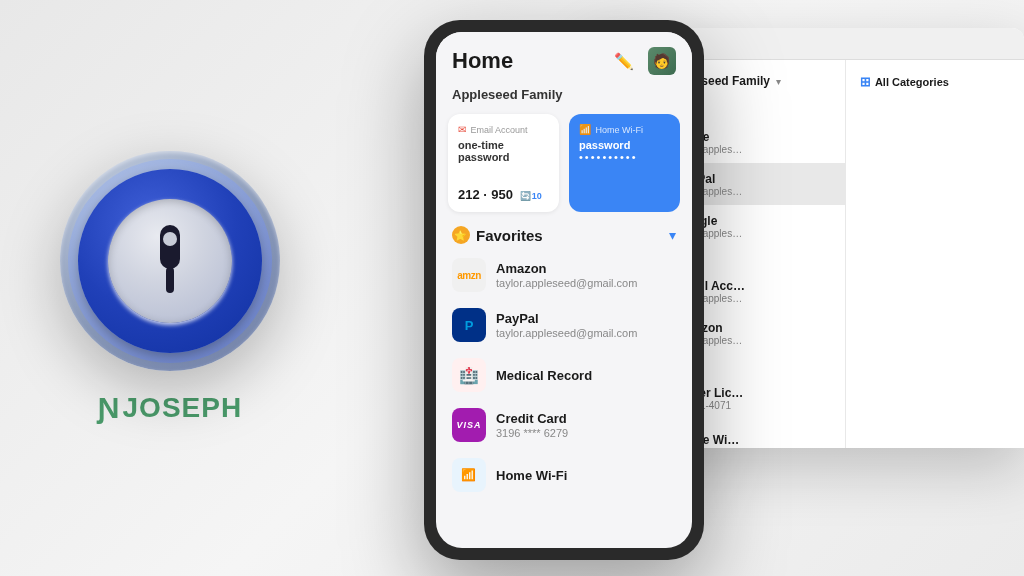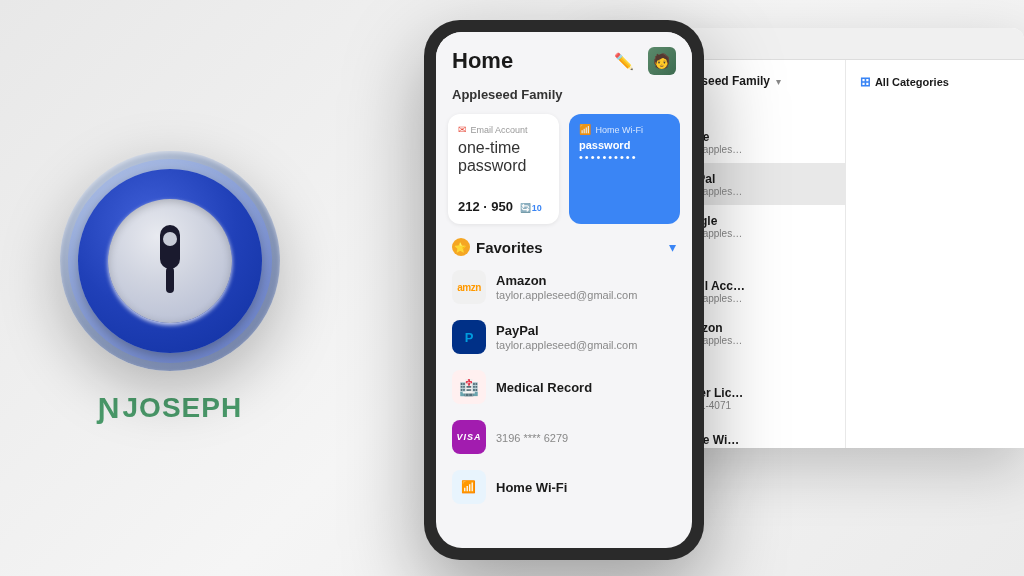--- a/index.html
+++ b/index.html
@@ -199,22 +199,22 @@
       font-size: 9px;
       color: #999;
     }
 
     .widget-type-blue {
       font-size: 9px;
       color: rgba(255,255,255,0.8);
     }
 
     .widget-name {
-      font-size: 16px;
-      font-weight: 400;
+      font-size: 11px;
+      font-weight: 700;
       color: #333;
     }
 
     .widget-name-white {
       font-size: 11px;
       font-weight: 600;
       color: white;
     }
 
     .widget-code {
@@ -721,20 +721,21 @@
         <div class="item-info">
           <div class="item-name">Medical Record</div>
         </div>
       </div>
 
       <div class="list-item">
         <div class="item-icon item-icon-visa">
           <span class="visa-text">VISA</span>
         </div>
         <div class="item-info">
+          <div class="item-name">Credit Card</div>
           <div class="item-detail">3196 **** 6279</div>
         </div>
       </div>
 
       <div class="list-item">
         <div class="item-icon item-icon-wifi">
           <span class="wifi-small">📶</span>
         </div>
         <div class="item-info">
           <div class="item-name">Home Wi-Fi</div>

